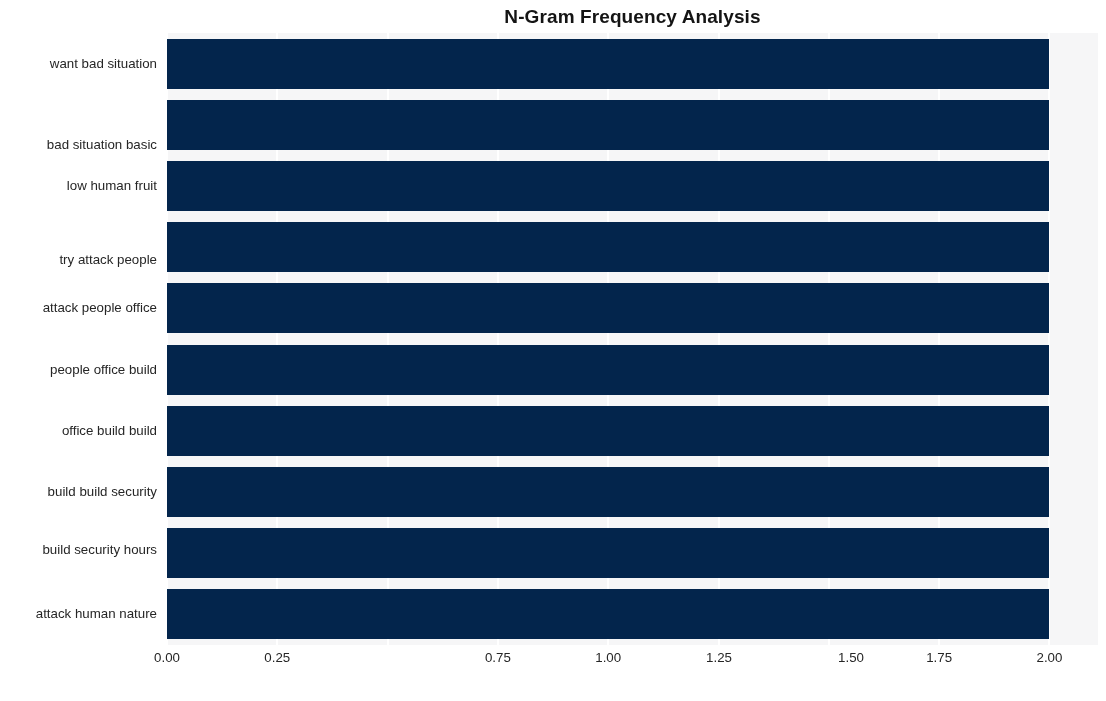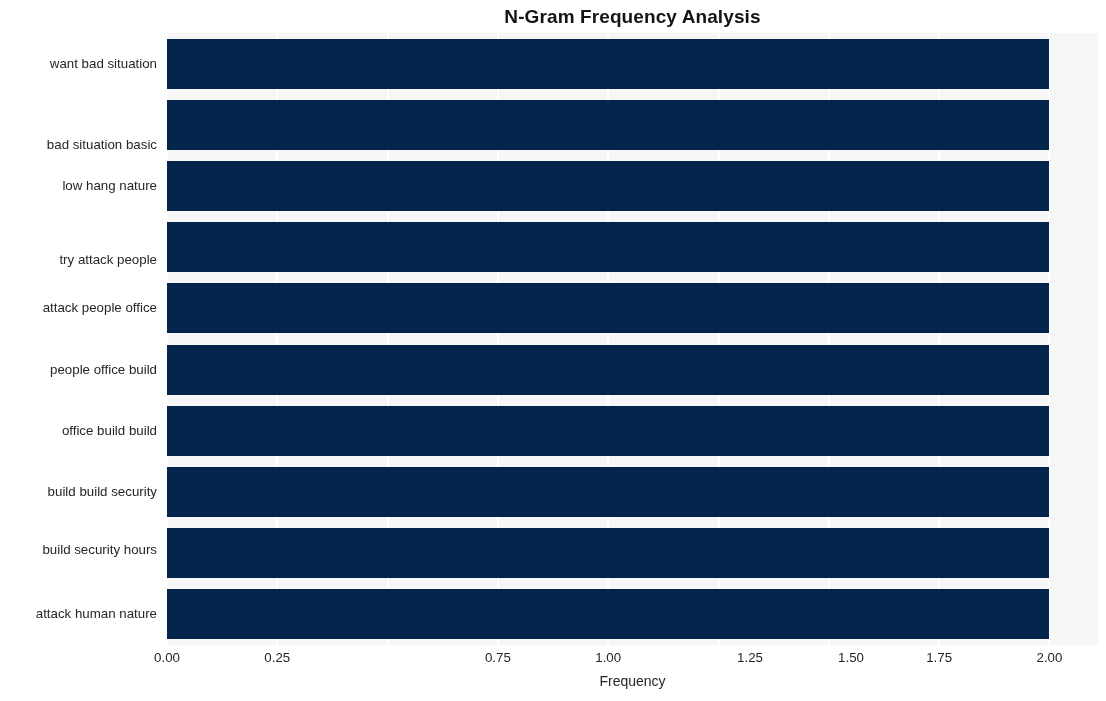--- a/index.html
+++ b/index.html
@@ -132,37 +132,36 @@
       <div class="bar" title="people office build: 2" style="top: 311.6px; width: 882.464px; background: rgb(3, 37, 76);"></div>
       <div class="bar" title="office build build: 2" style="top: 372.8px; width: 882.464px; background: rgb(3, 37, 76);"></div>
       <div class="bar" title="build build security: 2" style="top: 434px; width: 882.464px; background: rgb(3, 37, 76);"></div>
       <div class="bar" title="build security hours: 2" style="top: 495.2px; width: 882.464px; background: rgb(3, 37, 76);"></div>
       <div class="bar" title="attack human nature: 2" style="top: 556.4px; width: 882.464px; background: rgb(3, 37, 76);"></div>
     </div>
 
   <div id="y-tick-labels">
       <div class="y-tick-label" style="top: 22.6px;">want bad situation</div>
       <div class="y-tick-label" style="top: 83.8px; margin-top: 20px;">bad situation basic</div>
-      <div class="y-tick-label" style="top: 145px;">low hang nature</div>
+      <div class="y-tick-label" style="top: 145px;">low human fruit</div>
       <div class="y-tick-label" style="top: 219px;">try attack people</div>
       <div class="y-tick-label" style="top: 267.4px;">attack people office</div>
       <div class="y-tick-label" style="top: 328.6px;">people office build</div>
       <div class="y-tick-label" style="top: 389.8px;">office build build</div>
       <div class="y-tick-label" style="top: 451px;">build build security</div>
       <div class="y-tick-label" style="top: 509px; text-align: right;">build security hours</div>
       <div class="y-tick-label" style="top: 573.4px;">attack human nature</div>
     </div>
 
   <div id="x-tick-labels">
       <div class="x-tick-label" style="left: 0px;">0.00</div>
       <div class="x-tick-label" style="left: 110.308px;">0.25</div>
       <div class="x-tick-label" style="left: 220.616px; margin-top: 48px;">0.50</div>
       <div class="x-tick-label" style="left: 330.924px;">0.75</div>
       <div class="x-tick-label" style="left: 441.232px;">1.00</div>
-      <div class="x-tick-label" style="left: 583px;">1.25</div>
+      <div class="x-tick-label" style="left: 552px;">1.25</div>
       <div class="x-tick-label" style="left: 684px;">1.50</div>
       <div class="x-tick-label" style="left: 772.156px;">1.75</div>
       <div class="x-tick-label" style="left: 882.464px;">2.00</div>
     </div>
 
-  <div id="x-axis-label">Frequency</div>
 
 </div>
 
 </body></html>

